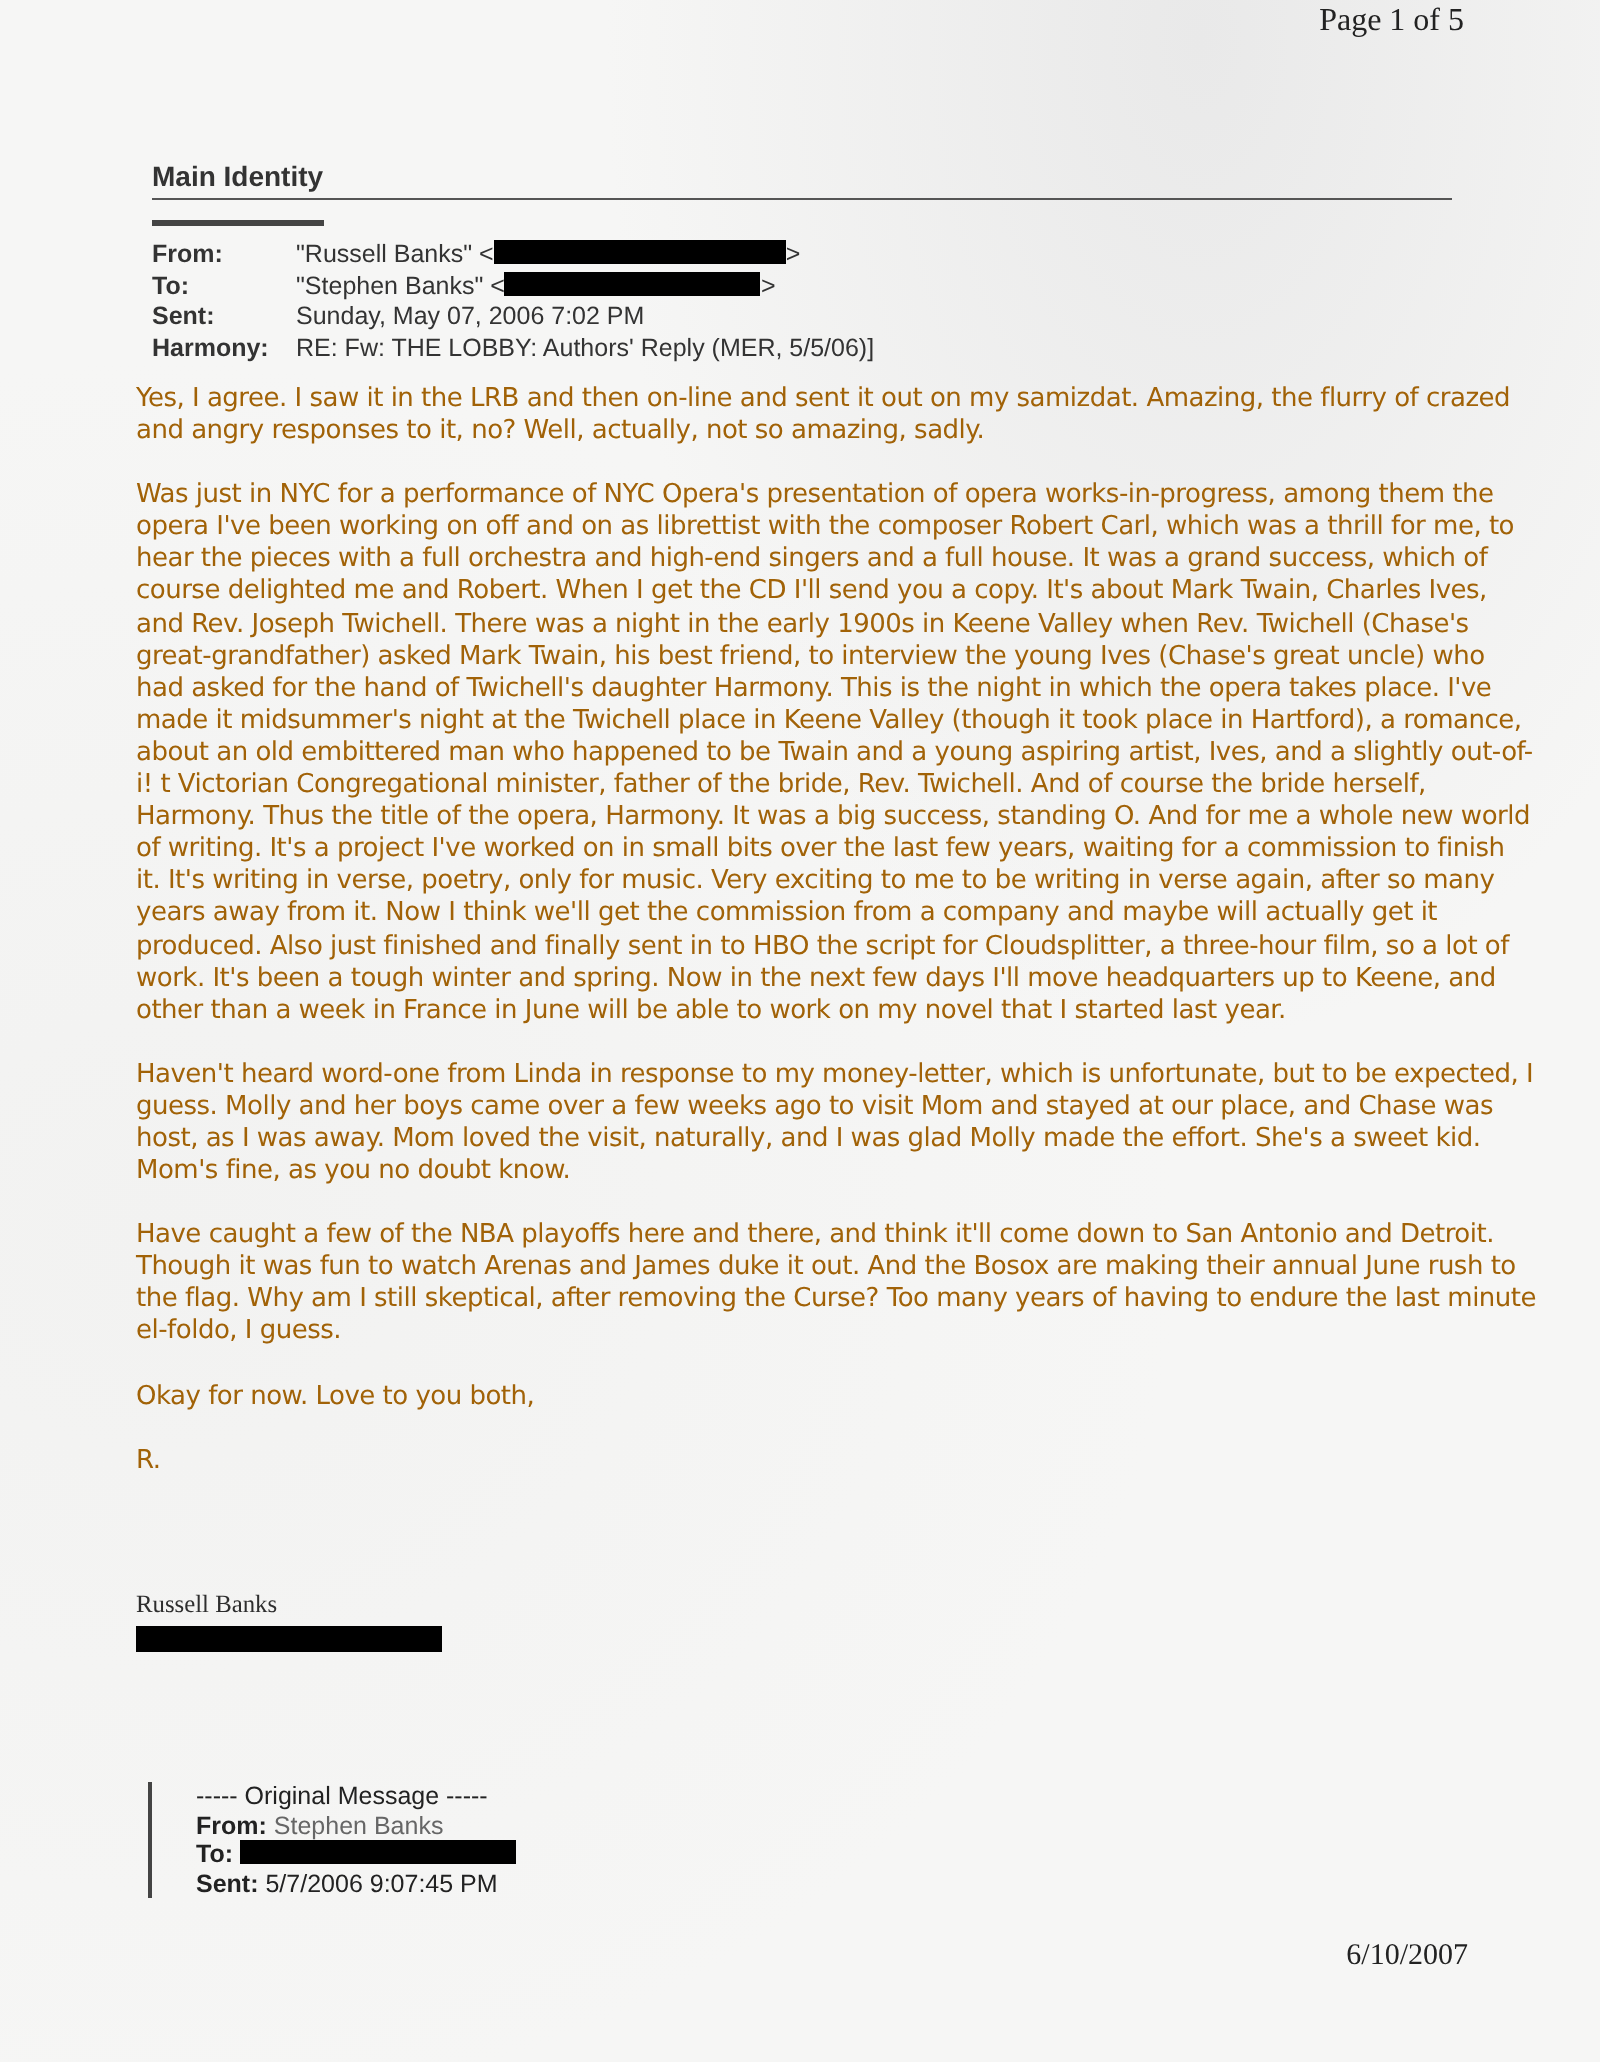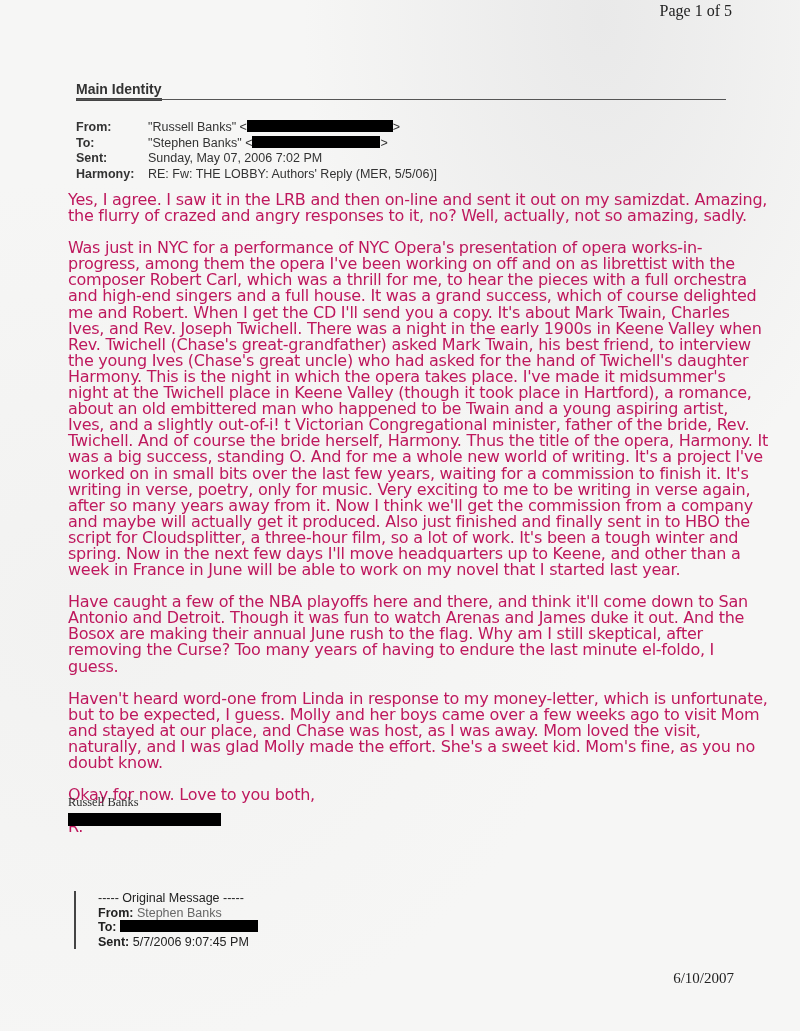--- a/index.html
+++ b/index.html
@@ -12,33 +12,33 @@
   }
   .page-num {
     position: absolute; right: 68px; top: 2px;
     font-family: "Liberation Serif", serif; font-size: 16px; color: #222;
   }
   .identity {
     position: absolute; left: 76px; top: 80px; width: 650px;
   }
   .identity-title {
     font-family: "Liberation Sans", sans-serif; font-weight: bold; font-size: 14px; color: #333;
-    display: inline-block; border-bottom: 3px solid #444; padding-bottom: 1px; line-height: 16px;
+    display: inline-block; border-bottom: 3px solid #444; padding-bottom: 14px; line-height: 16px;
   }
   .identity-rule { position: absolute; left: 0; right: 0; top: 19px; border-top: 1px solid #555; }
   .headers {
     position: absolute; left: 76px; top: 120px;
     font-family: "Liberation Sans", sans-serif; font-size: 12.5px; line-height: 15.5px; color: #333;
   }
   .hrow { display: flex; }
   .hlabel { width: 72px; font-weight: bold; }
   .redact { display: inline-block; background: #000; height: 12px; vertical-align: -1px; }
   .body {
     position: absolute; left: 68px; top: 192px; width: 700px;
-    font-family: "DejaVu Sans", sans-serif; font-size: 16px; line-height: 16.1px; color: #be185d;
+    font-family: "DejaVu Sans", sans-serif; font-size: 13px; line-height: 16.1px; color: #a16207;
     letter-spacing: -0.25px;
   }
   .body p { margin: 0 0 16px 0; }
   .sig { position: absolute; left: 68px; top: 795px; font-family: Liberation Serif, serif; font-size: 12.4px; color: #2e2e2e; }
   .sig-redact { position: absolute; left: 68px; top: 813px; width: 153px; height: 13px; background: #000; }
   .orig {
     position: absolute; left: 74px; top: 891px; border-left: 2px solid #444; padding-left: 22px;
     font-family: "Liberation Sans", sans-serif; font-size: 12.5px; line-height: 14.5px; color: #222;
   }
   .orig b { font-weight: bold; }
@@ -73,22 +73,22 @@
   </div>
   <div class="hrow">
     <span class="hlabel">Harmony:</span>
     <span>RE: Fw: THE LOBBY: Authors' Reply (MER, 5/5/06)]</span>
   </div>
 </div>
 
 <div class="body">
   <p>Yes, I  agree. I saw it in the LRB and then on-line and sent it out on my samizdat.  Amazing, the flurry of crazed and angry responses to it, no? Well, actually, not so amazing, sadly.</p>
   <p>Was just in NYC for a performance of NYC Opera's presentation of opera works-in-progress, among them the opera I've been working on off and on as librettist with the composer Robert Carl, which was a thrill for me, to hear the pieces with a full orchestra and high-end singers and a full house. It was a grand success, which of course delighted me and Robert. When I get the CD I'll send you a copy. It's about Mark Twain, Charles Ives, and Rev. Joseph Twichell. There was a night in the early 1900s in Keene Valley when Rev. Twichell (Chase's great-grandfather) asked Mark Twain, his best friend, to interview the young Ives (Chase's great uncle) who had asked for the hand of Twichell's daughter Harmony. This is the night in which the opera takes place. I've made it midsummer's night at the Twichell place in Keene Valley (though it took place in Hartford), a romance, about an old embittered man who happened to be Twain and a young aspiring artist, Ives, and a slightly out-of-i! t Victorian Congregational minister, father of the bride, Rev. Twichell. And of course the bride herself, Harmony. Thus the title of the opera, Harmony.  It was a big success, standing O. And for me a whole new world of writing. It's a project I've worked on in small bits over the last few years, waiting for a commission to finish it. It's writing in verse, poetry, only for music. Very exciting to me to be writing in verse again, after so many years away from it. Now I think we'll get the commission from a company and maybe will actually get it produced. Also just finished and finally sent in to HBO the script for Cloudsplitter, a three-hour film, so a lot of work. It's been a tough winter and spring. Now in the next few days I'll move headquarters up to Keene, and other than a week in France in June will be able to work on my novel that I started last year.</p>
+  <p>Haven't heard word-one from Linda in response to my money-letter, which is unfortunate, but to be expected, I guess. Molly and her boys came over a few weeks ago to visit Mom and stayed at our place, and Chase was host, as I was away. Mom loved the visit, naturally, and I was glad Molly made the effort. She's a sweet kid. Mom's fine, as you no doubt know.</p>
   <p>Have caught a few of the NBA playoffs here and there, and think it'll come down to San Antonio and Detroit. Though it was fun to watch Arenas and James duke it out. And the Bosox are making their annual June rush to the flag. Why am I still skeptical, after removing the Curse? Too many years of having to endure the last minute el-foldo, I guess.</p>
-  <p>Haven't heard word-one from Linda in response to my money-letter, which is unfortunate, but to be expected, I guess. Molly and her boys came over a few weeks ago to visit Mom and stayed at our place, and Chase was host, as I was away. Mom loved the visit, naturally, and I was glad Molly made the effort. She's a sweet kid. Mom's fine, as you no doubt know.</p>
   <p>Okay for now. Love to you both,</p>
   <p>R.</p>
 </div>
 
 <div class="sig">Russell Banks</div>
 <div class="sig-redact"></div>
 
 <div class="orig">
   <div>----- Original Message -----</div>
   <div><b>From:</b> <span class="link">Stephen Banks</span></div>

